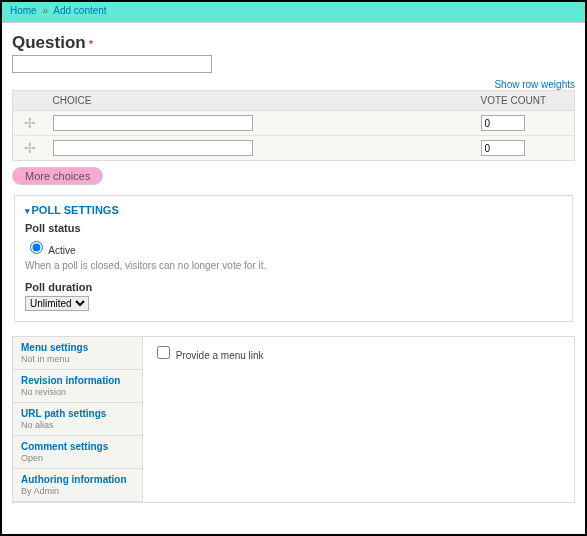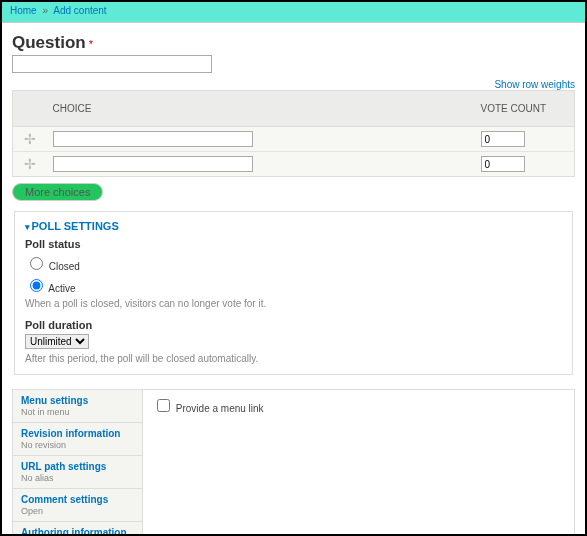--- a/index.html
+++ b/index.html
@@ -50,21 +50,21 @@
   table.choices {
     width: 100%;
     border-collapse: collapse;
     background: #f7f7f3;
     border: 1px solid #ddd;
     font-size: 10px;
   }
   table.choices th {
     background: #ececea;
     text-align: left;
-    padding: 12px 6px;
+    padding: 4px 6px;
     font-weight: normal;
     color: #555;
     border-bottom: 1px solid #ddd;
   }
   table.choices th.vote { width: 100px; }
   table.choices th.handle { width: 34px; }
   table.choices td {
     padding: 4px 6px;
     border-top: 1px solid #e5e5e0;
   }
@@ -83,21 +83,21 @@
   input.vote-input {
     width: 44px;
     border: 1px solid #aaa;
     height: 16px;
     font-size: 10px;
     text-align: left;
     padding: 0 3px;
   }
   .btn {
     display: inline-block;
-    background: #22c55e;
+    background: #f9a8d4;
     border: 1px solid #ccc;
     border-radius: 10px;
     padding: 2px 12px;
     font-size: 11px;
     color: #555;
     cursor: pointer;
     margin-top: 6px;
   }
   fieldset.settings {
     border: 1px solid #ddd;
@@ -189,32 +189,28 @@
     </table>
 
     <button class="btn">More choices</button>
 
     <fieldset class="settings">
       <div class="fs-title">
         <span class="arrow">▾</span><span>POLL SETTINGS</span>
       </div>
       <div class="sub-label">Poll status</div>
       <div class="radio-row">
-        <label><input type="radio" name="ps" style=""> <span>Closed</span></label>
-      </div>
-      <div class="radio-row">
         <label><input type="radio" name="ps" checked="" style=""> <span>Active</span></label>
       </div>
       <div class="hint">When a poll is closed, visitors can no longer vote for it.</div>
 
       <div class="sub-label" style="margin-top:10px">Poll duration</div>
       <select class="duration">
         <option>Unlimited</option>
       </select>
-      <div class="hint">After this period, the poll will be closed automatically.</div>
     </fieldset>
 
     <div class="vtabs">
       <div class="vtabs-list">
         <div class="vtab">
           <div class="t">Menu settings</div>
           <div class="s">Not in menu</div>
         </div>
         <div class="vtab">
           <div class="t">Revision information</div>

